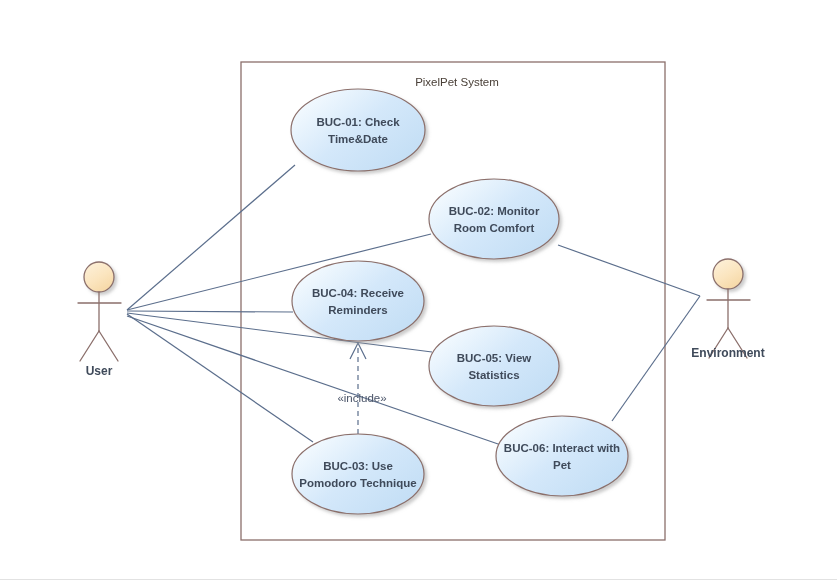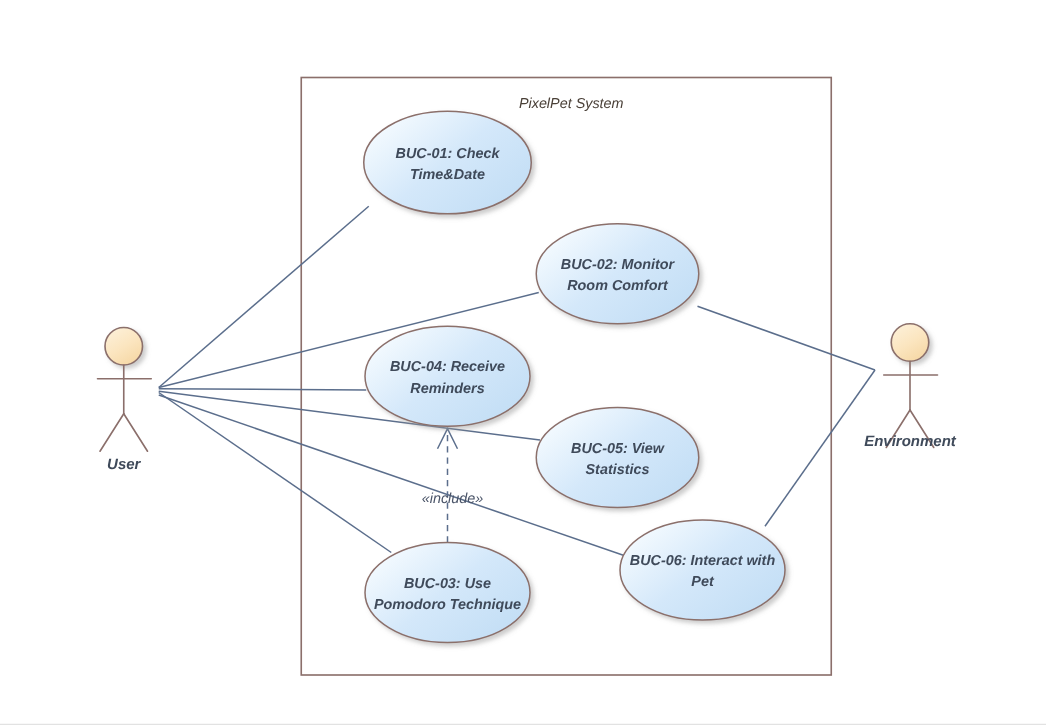--- a/index.html
+++ b/index.html
@@ -8,21 +8,20 @@
     padding: 0;
     background: #ffffff;
     font-family: "Liberation Sans", sans-serif;
   }
   #canvas {
     position: relative;
     width: 837px;
     height: 580px;
     background: #ffffff;
     overflow: hidden;
-    font-style: italic;
   }
   #diagram-svg {
     position: absolute;
     left: 0;
     top: 0;
     width: 837px;
     height: 580px;
   }
   .uc-label {
     font-family: "Liberation Sans", sans-serif;

